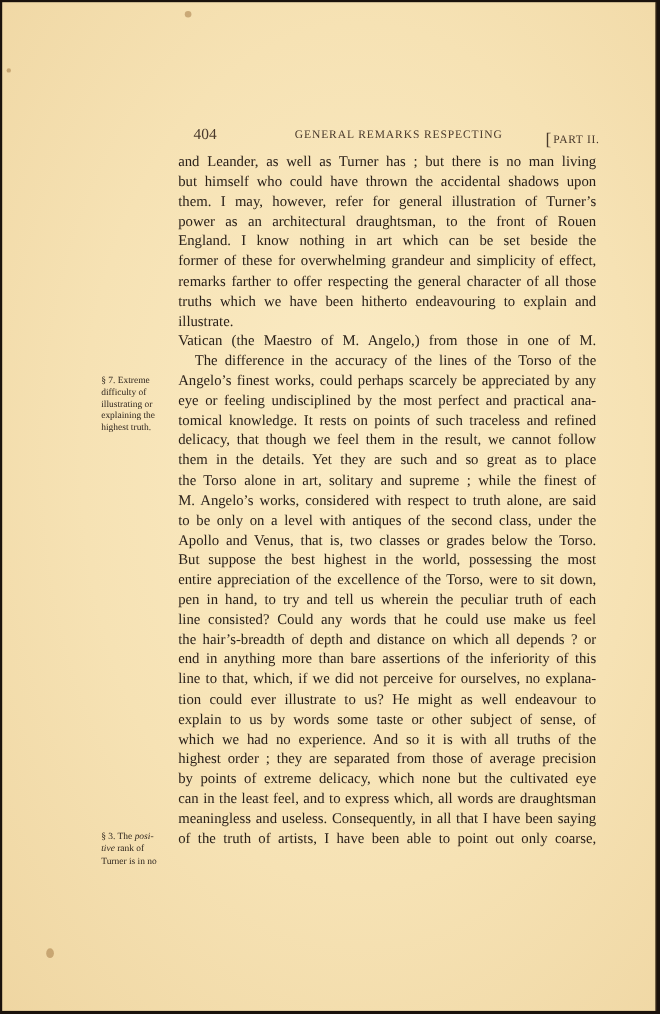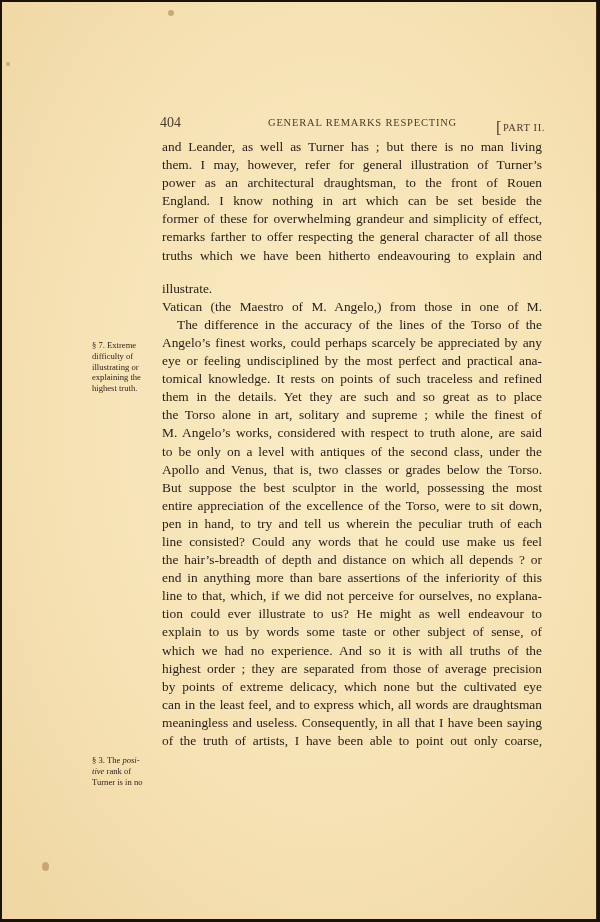--- a/index.html
+++ b/index.html
@@ -12,37 +12,37 @@
       position: absolute; left: 2px; top: 2px; width: 595px; height: 917px;
       background: radial-gradient(ellipse at 55% 45%, #fbecc6 0%, #f6e2b4 55%, #efd6a2 100%);
       box-sizing: border-box;
       border-right: 1px solid #3a2a18;
     }
     .stain { position: absolute; border-radius: 50%; background: rgba(150,105,50,0.45); }
     .header {
       position: absolute; top: 113px; left: 158px; width: 385px; height: 18px;
       color: #4a3a2c; font-size: 13px;
     }
-    .page-number { position: absolute; left: 0; top: 0; font-size: 14px; }
+    .page-number { position: absolute; left: 16px; top: 0; font-size: 14px; }
     .running-title {
       position: absolute; left: 108px; top: 2px; font-size: 10.5px; letter-spacing: 0.8px;
     }
     .part-label {
       position: absolute; right: 0; top: 2px; font-size: 10.5px; letter-spacing: 0.6px;
     }
     .part-bracket { font-size: 16px; position: relative; top: 2px; margin-right: 1px; }
     .body-text {
       position: absolute; left: 160px; top: 136px; width: 380px;
       color: #2a211a; font-size: 13.4px; line-height: 18.1px;
     }
     .line {
       display: block; height: 18.1px; white-space: nowrap;
       text-align: justify; text-align-last: justify;
     }
-    .line.last { text-align-last: left; margin-top: 15px; }
+    .line.last { text-align-last: left; }
     .line.indent { padding-left: 15px; }
     .sidenote {
       position: absolute; left: 90px; width: 70px;
       color: #2f261e; font-size: 8.6px; line-height: 10.8px;
     }
     .sidenote i { font-style: italic; }
   </style>
 </head>
 <body>
 
@@ -52,38 +52,40 @@
   <div class="stain" style="left:4px;top:60px;width:4px;height:4px;"></div>
 
   <div class="header">
     <span class="page-number">404</span>
     <span class="running-title">GENERAL REMARKS RESPECTING</span>
     <span class="part-label"><span class="part-bracket">[</span><span>PART II.</span></span>
   </div>
 
   <div class="body-text">
     <span class="line">and Leander, as well as Turner has ; but there is no man living</span>
+    <span class="line">but himself who could have thrown the accidental shadows upon</span>
     <span class="line">them. I may, however, refer for general illustration of Turner’s</span>
     <span class="line">power as an architectural draughtsman, to the front of Rouen</span>
     <span class="line">England. I know nothing in art which can be set beside the</span>
     <span class="line">former of these for overwhelming grandeur and simplicity of effect,</span>
     <span class="line">remarks farther to offer respecting the general character of all those</span>
     <span class="line">truths which we have been hitherto endeavouring to explain and</span>
     <span class="line last">illustrate.</span>
     <span class="line">Vatican (the Maestro of M. Angelo,) from those in one of M.</span>
     <span class="line indent">The difference in the accuracy of the lines of the Torso of the</span>
     <span class="line">Angelo’s finest works, could perhaps scarcely be appreciated by any</span>
     <span class="line">eye or feeling undisciplined by the most perfect and practical ana-</span>
     <span class="line">tomical knowledge. It rests on points of such traceless and refined</span>
+    <span class="line">delicacy, that though we feel them in the result, we cannot follow</span>
     <span class="line">them in the details. Yet they are such and so great as to place</span>
     <span class="line">the Torso alone in art, solitary and supreme ; while the finest of</span>
     <span class="line">M. Angelo’s works, considered with respect to truth alone, are said</span>
     <span class="line">to be only on a level with antiques of the second class, under the</span>
     <span class="line">Apollo and Venus, that is, two classes or grades below the Torso.</span>
-    <span class="line">But suppose the best sculptor in the world, possessing the most</span>
+    <span class="line">But suppose the best highest in the world, possessing the most</span>
     <span class="line">entire appreciation of the excellence of the Torso, were to sit down,</span>
     <span class="line">pen in hand, to try and tell us wherein the peculiar truth of each</span>
     <span class="line">line consisted? Could any words that he could use make us feel</span>
     <span class="line">the hair’s-breadth of depth and distance on which all depends ? or</span>
     <span class="line">end in anything more than bare assertions of the inferiority of this</span>
     <span class="line">line to that, which, if we did not perceive for ourselves, no explana-</span>
     <span class="line">tion could ever illustrate to us? He might as well endeavour to</span>
     <span class="line">explain to us by words some taste or other subject of sense, of</span>
     <span class="line">which we had no experience. And so it is with all truths of the</span>
     <span class="line">highest order ; they are separated from those of average precision</span>

